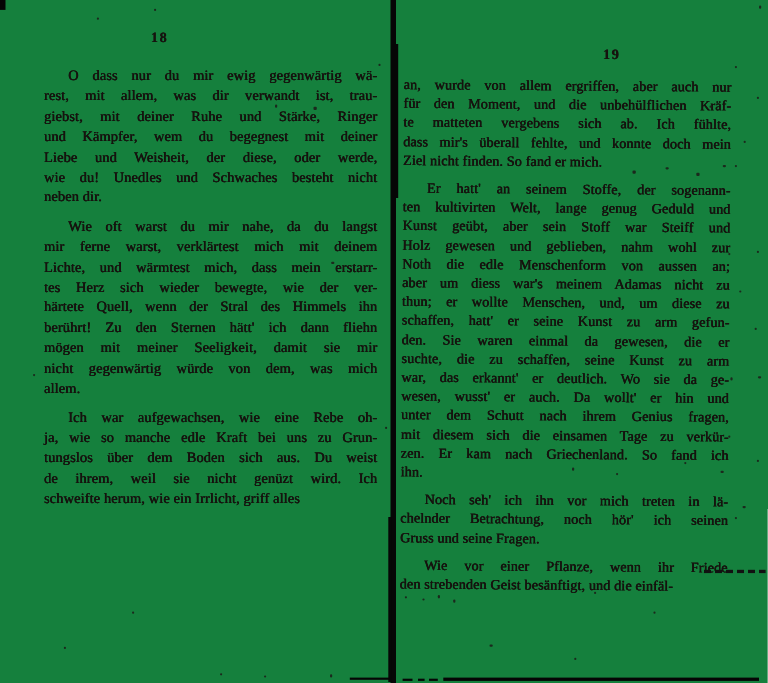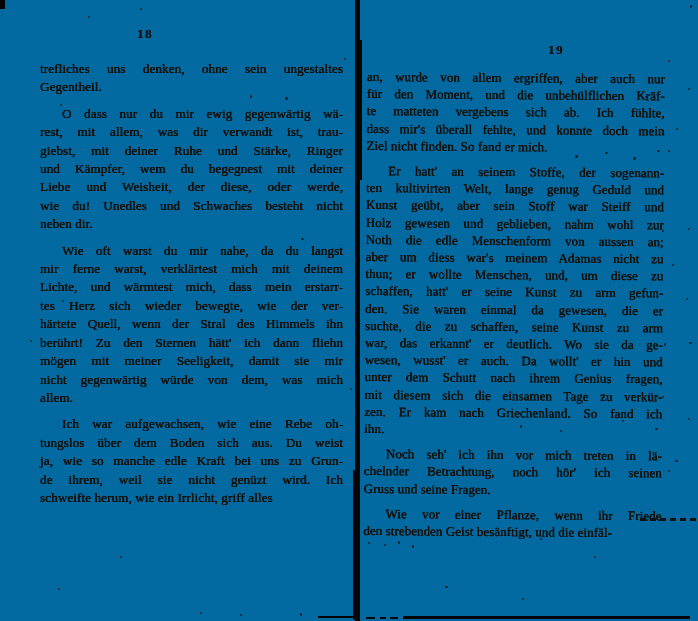--- a/index.html
+++ b/index.html
@@ -1,20 +1,20 @@
 <!DOCTYPE html>
 <html><head>
 <meta charset="utf-8">
 <style>
   html, body { margin: 0; padding: 0; background: #ffffff; }
   .scan {
     position: relative;
     width: 698px;
     height: 621px;
-    background: #0369a1;
+    background: #15803d;
     overflow: hidden;
     font-family: "Liberation Serif", "DejaVu Serif", serif;
     color: #16130f;
   }
   .page-num {
     position: absolute;
     font-weight: bold;
     font-size: 13px;
     letter-spacing: 1.5px;
     text-shadow: 0.3px 0 0 currentColor;
@@ -58,24 +58,20 @@
 <body>
 
 <div class="scan">
 
   <span class="page-num" id="pn-left">18</span>
 
   <span class="page-num" id="pn-right">19</span>
 
   <div class="col" id="col-left">
       <div class="para">
-        <div class="line">trefliches uns denken, ohne sein ungestaltes</div>
-        <div class="line end">Gegentheil.</div>
-      </div>
-      <div class="para">
         <div class="line indent">O dass nur du mir ewig gegenwärtig wä-</div>
         <div class="line">rest, mit allem, was dir verwandt ist, trau-</div>
         <div class="line">giebst, mit deiner Ruhe und Stärke, Ringer</div>
         <div class="line">und Kämpfer, wem du begegnest mit deiner</div>
         <div class="line">Liebe und Weisheit, der diese, oder werde,</div>
         <div class="line">wie du! Unedles und Schwaches besteht nicht</div>
         <div class="line end">neben dir.</div>
       </div>
       <div class="para">
         <div class="line indent">Wie oft warst du mir nahe, da du langst</div>
@@ -83,22 +79,22 @@
         <div class="line">Lichte, und wärmtest mich, dass mein erstarr-</div>
         <div class="line">tes Herz sich wieder bewegte, wie der ver-</div>
         <div class="line">härtete Quell, wenn der Stral des Himmels ihn</div>
         <div class="line">berührt! Zu den Sternen hätt' ich dann fliehn</div>
         <div class="line">mögen mit meiner Seeligkeit, damit sie mir</div>
         <div class="line">nicht gegenwärtig würde von dem, was mich</div>
         <div class="line end">allem.</div>
       </div>
       <div class="para">
         <div class="line indent">Ich war aufgewachsen, wie eine Rebe oh-</div>
+        <div class="line">ja, wie so manche edle Kraft bei uns zu Grun-</div>
         <div class="line">tungslos über dem Boden sich aus. Du weist</div>
-        <div class="line">ja, wie so manche edle Kraft bei uns zu Grun-</div>
         <div class="line">de ihrem, weil sie nicht genüzt wird. Ich</div>
         <div class="line end">schweifte herum, wie ein Irrlicht, griff alles</div>
       </div>
     </div>
 
   <div class="col" id="col-right">
       <div class="para">
         <div class="line">an, wurde von allem ergriffen, aber auch nur</div>
         <div class="line">für den Moment, und die unbehülflichen Kräf-</div>
         <div class="line">te matteten vergebens sich ab. Ich fühlte,</div>

